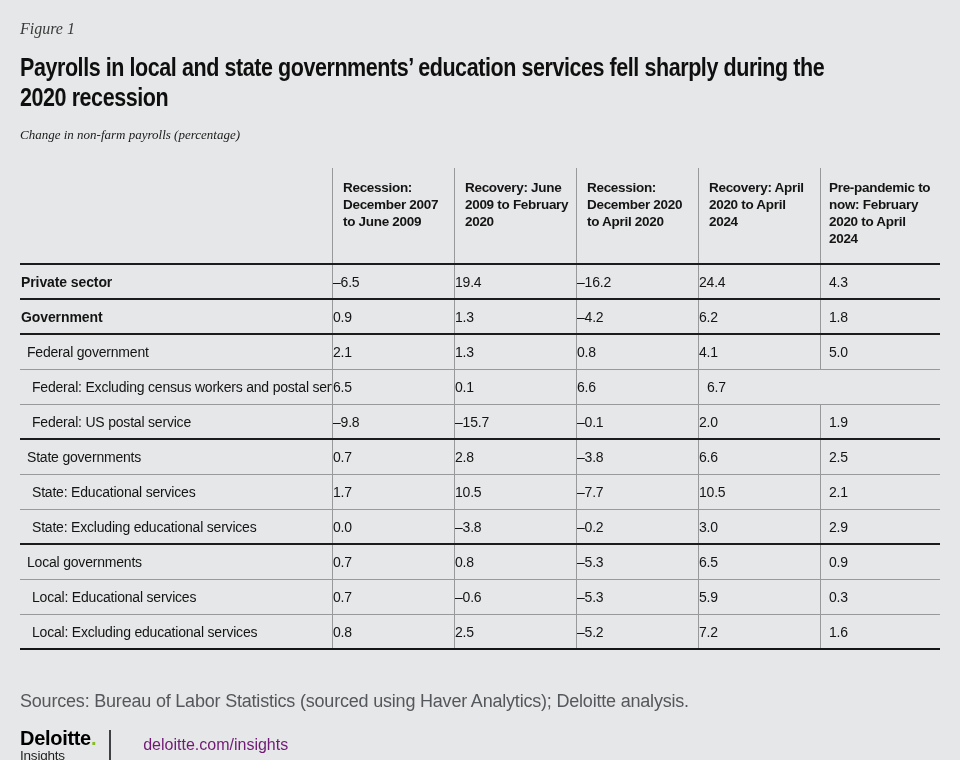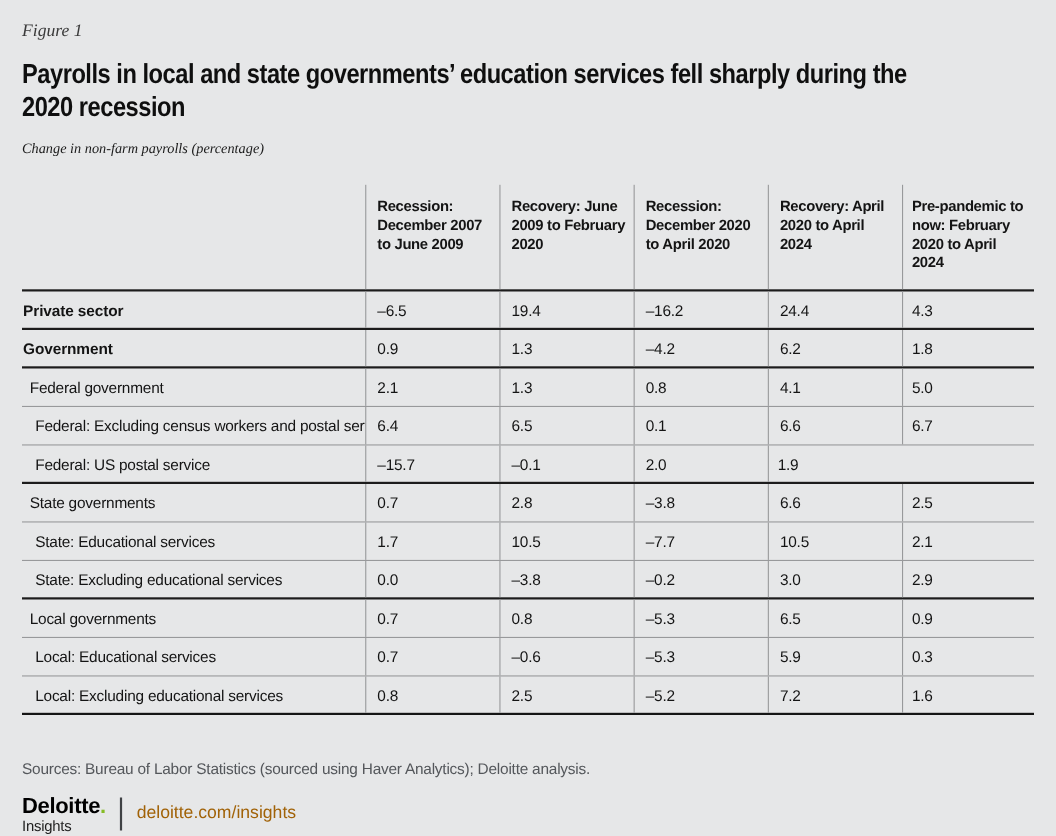--- a/index.html
+++ b/index.html
@@ -83,42 +83,41 @@
     letter-spacing: -0.2px;
     overflow: hidden;
     white-space: nowrap;
   }
   .cell.lbl { width: 312px; padding-left: 1px; }
   .cell.lbl.ind1 { padding-left: 7px; }
   .cell.lbl.ind2 { padding-left: 12px; }
   .trow.bold .cell.lbl { font-weight: 700; letter-spacing: -0.1px; }
   .cell.val {
     width: 122px;
-    padding-left: 10px;
     border-left: 1px solid #98999b;
   }
   .cell.val:last-child { width: 120px; padding-left: 8px; }
 
   
   .sources {
     margin-top: 41px;
-    font-size: 14px;
+    font-size: 18px;
     letter-spacing: -0.2px;
     color: #54575b;
   }
 
   .footer { margin-top: 16px; display: flex; align-items: center; }
   .brand { line-height: 1; }
   .brand-top { font-weight: 700; font-size: 20px; letter-spacing: -0.3px; color: #000; }
   .brand-dot { color: #86bc25; }
   .brand-sub { font-size: 13.5px; letter-spacing: -0.2px; color: #1e1e1e; margin-top: 1px; }
   .footer-divider {
     width: 2px; height: 30px; background: #3f4144; margin: 0 13px;
   }
-  .site { font-size: 16px; color: #a16207; }
+  .site { font-size: 16px; color: #701a75; margin-left: 19px; }
 </style>
 </head>
 <body>
 
 <div class="page">
 
   <div class="figure-label">Figure 1</div>
 
   <div class="title">
     <div class="tline">Payrolls in local and state governments’ education services fell sharply during the</div>
@@ -156,28 +155,28 @@
         <div class="trow">
           <div class="cell lbl ind1">Federal government</div>
           <div class="cell val">2.1</div>
           <div class="cell val">1.3</div>
           <div class="cell val">0.8</div>
           <div class="cell val">4.1</div>
           <div class="cell val">5.0</div>
         </div>
         <div class="trow">
           <div class="cell lbl ind2">Federal: Excluding census workers and postal service</div>
-          <div class="cell val">6.4</div>
           <div class="cell val">6.5</div>
           <div class="cell val">0.1</div>
           <div class="cell val">6.6</div>
           <div class="cell val">6.7</div>
         </div>
         <div class="trow">
           <div class="cell lbl ind2">Federal: US postal service</div>
+          <div class="cell val">–9.8</div>
           <div class="cell val">–15.7</div>
           <div class="cell val">–0.1</div>
           <div class="cell val">2.0</div>
           <div class="cell val">1.9</div>
         </div>
         <div class="trow">
           <div class="cell lbl ind1">State governments</div>
           <div class="cell val">0.7</div>
           <div class="cell val">2.8</div>
           <div class="cell val">–3.8</div>

